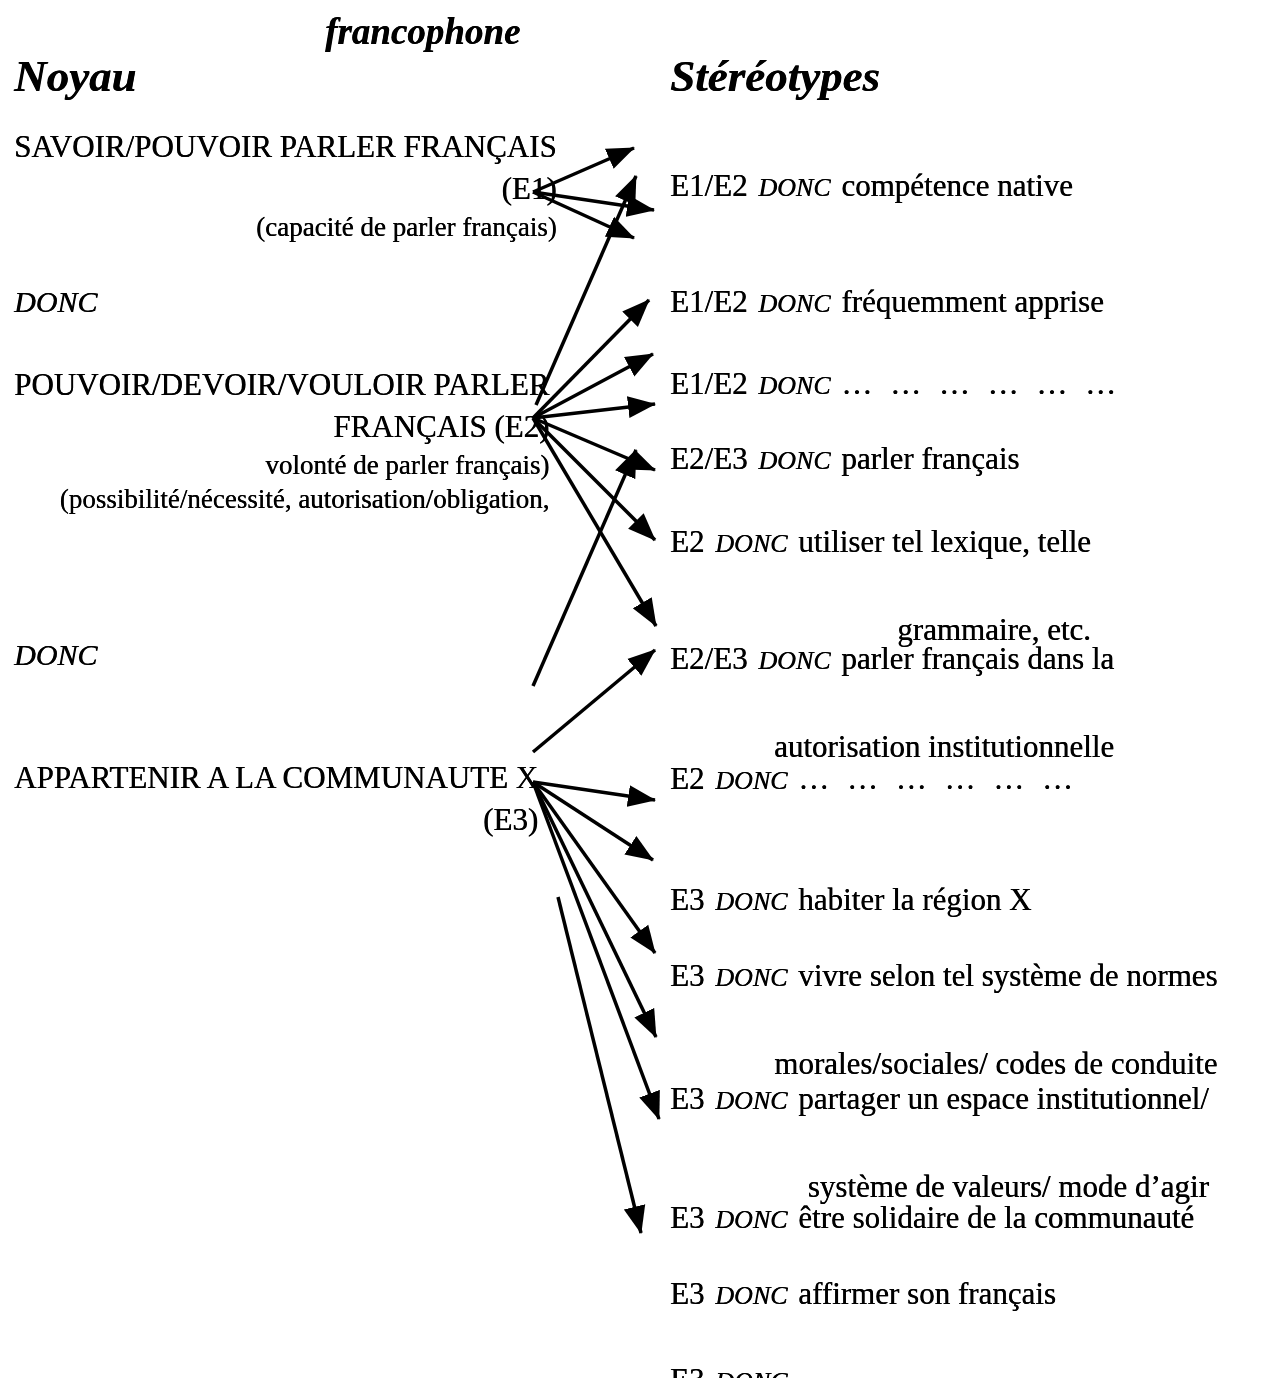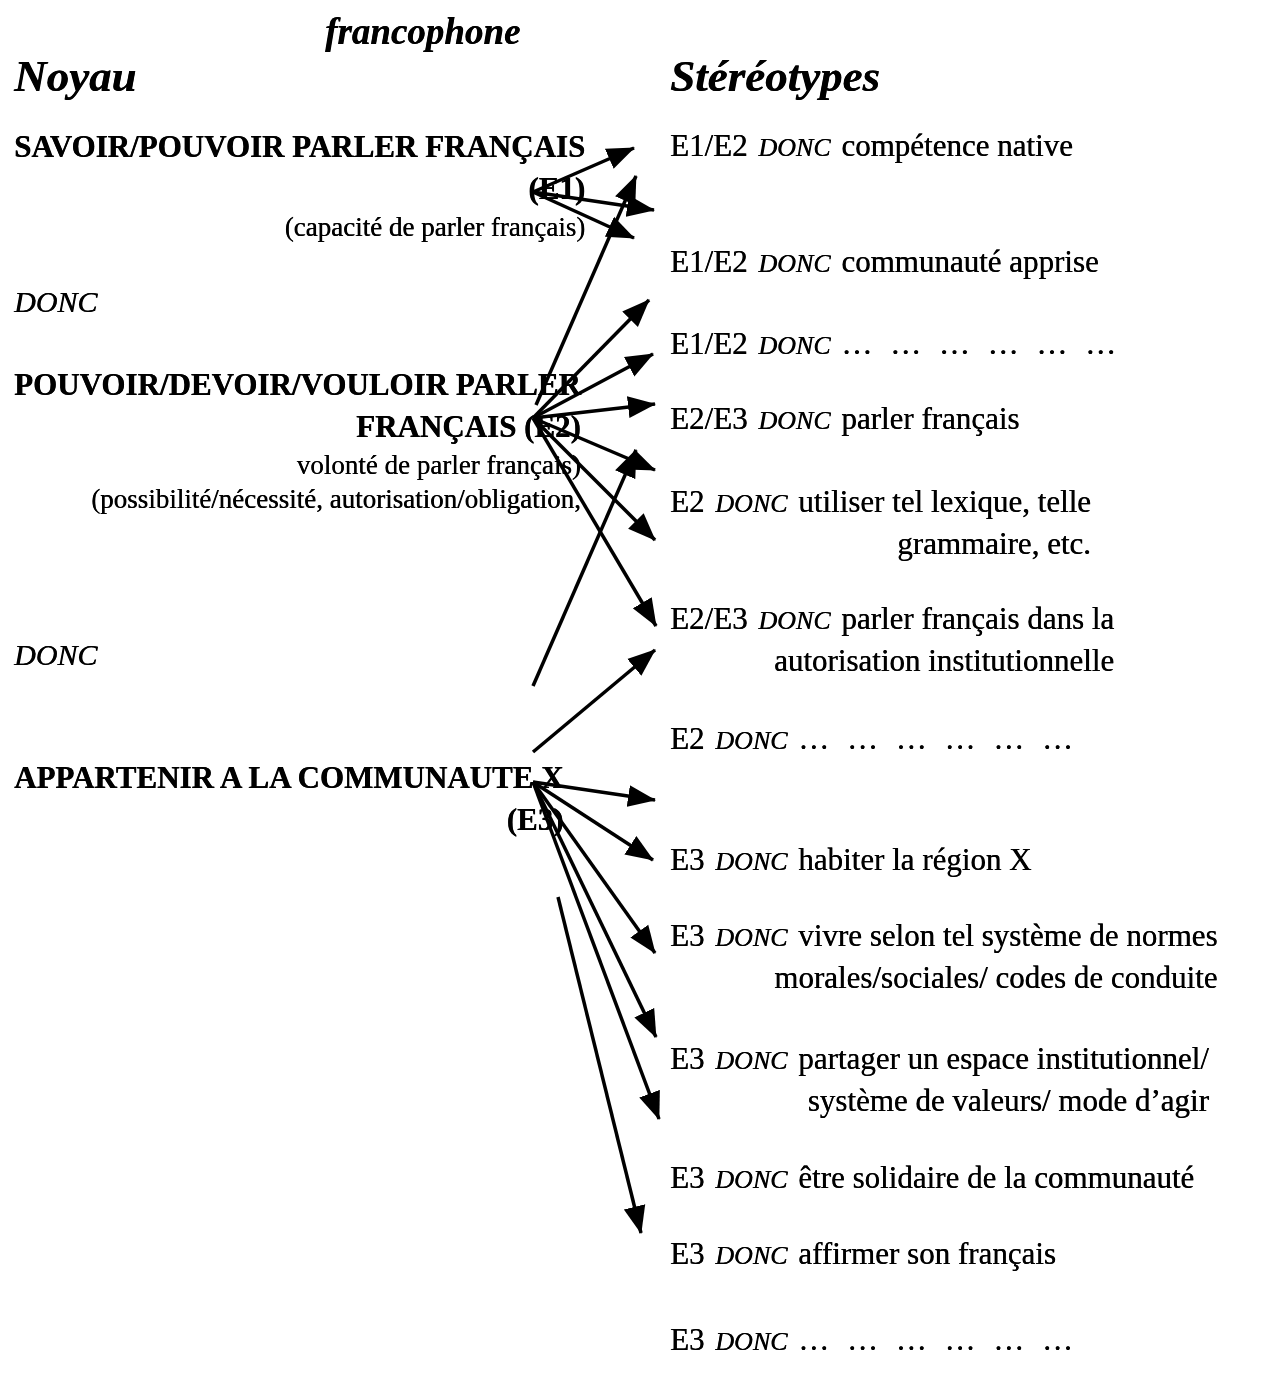--- a/index.html
+++ b/index.html
@@ -20,25 +20,25 @@
     font-weight: bold;
     font-style: italic;
     white-space: nowrap;
   }
   .colhead {
     font-size: 45px;
     font-weight: bold;
     font-style: italic;
     white-space: nowrap;
   }
-  .caps { font-size: 31px; line-height: 42px; white-space: nowrap; font-weight: bold; }
+  .caps { font-size: 31px; line-height: 42px; white-space: nowrap; }
   .gloss { font-size: 27px; line-height: 34px; white-space: nowrap; }
   .donc-left { font-size: 30px; font-style: italic; white-space: nowrap; }
   .srow { position: absolute; white-space: nowrap; }
-  .srow .line { font-size: 31px; line-height: 40px; }
+  .srow .line { font-size: 31px; line-height: 52px; margin-top: 34px; }
   .donc { font-style: italic; font-size: 26px; margin: 0 3px; }
   .dots { word-spacing: 10px; }
   svg.arrow-layer { position: absolute; left: 0; top: 0; pointer-events: none; }
 </style>
 </head>
 <body>
 
 <div class="page">
 
   <svg class="arrow-layer" width="1286" height="1378" viewBox="0 0 1286 1378">
@@ -100,21 +100,21 @@
       <span>E1/E2</span>
       <span class="donc">DONC</span>
       <span>compétence native</span>
     </div>
   </div>
 
   <div class="srow ink" style="left:670px; top:242px">
     <div class="line">
       <span>E1/E2</span>
       <span class="donc">DONC</span>
-      <span>communauté apprise</span>
+      <span>fréquemment apprise</span>
     </div>
   </div>
 
   <div class="srow ink" style="left:670px; top:324px">
     <div class="line">
       <span>E1/E2</span>
       <span class="donc">DONC</span>
       <span class="dots">… … … … … …</span>
     </div>
   </div>

